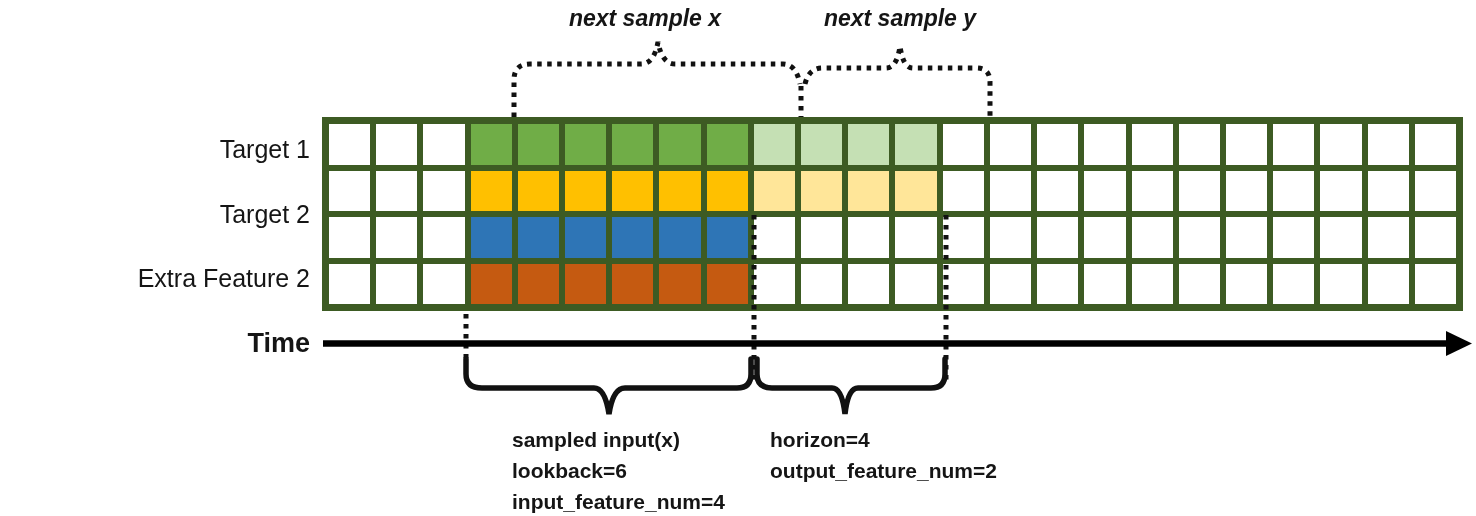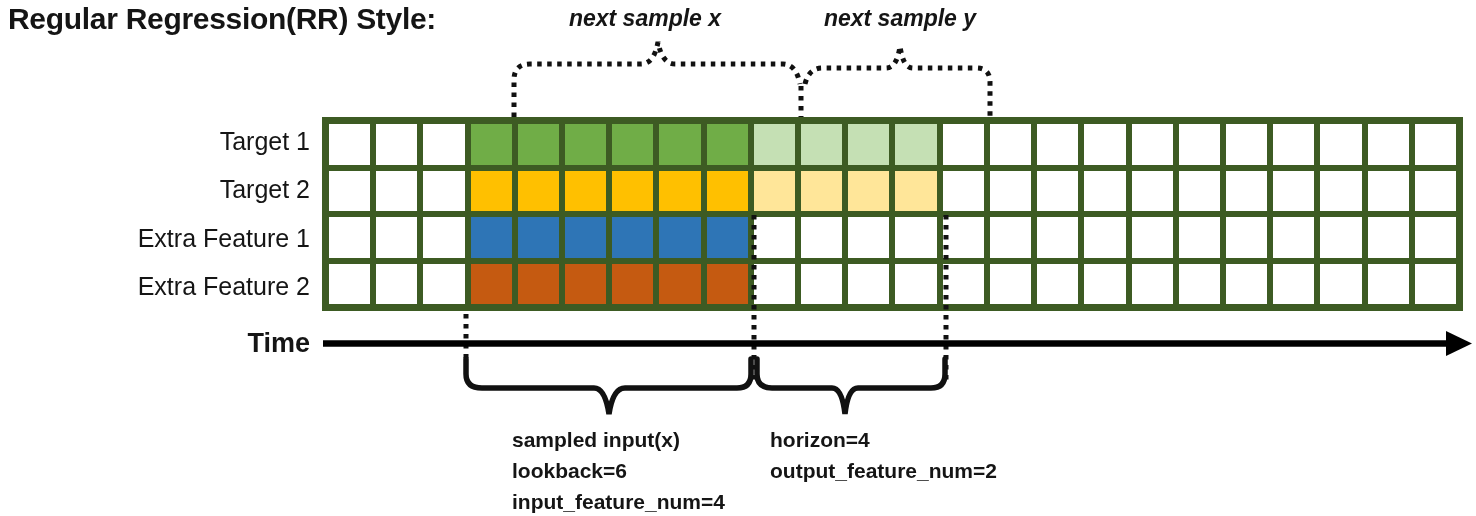--- a/index.html
+++ b/index.html
@@ -41,29 +41,27 @@
     line-height:31px;white-space:nowrap;
   }
   .note.input{left:512px;}
   .note.output{left:770px;}
 </style>
 </head>
 <body>
 
 <div class="canvas">
 
-  <div class="title">Regular Regression(RR) Style:</div>
 
   <div class="next-label y">next sample y</div>
   <div class="next-label x">next sample x</div>
 
   <div class="row-labels">
     <div class="row-label">Target 1</div>
     <div class="row-label">Target 2</div>
-    <div class="row-label">Extra Feature 1</div>
     <div class="row-label">Extra Feature 2</div>
   </div>
 
   <div class="grid" id="grid" style="background: rgb(61, 91, 35);">
       <div class="cell" style="background: rgb(255, 255, 255);"></div>
       <div class="cell" style="background: rgb(255, 255, 255);"></div>
       <div class="cell" style="background: rgb(255, 255, 255);"></div>
       <div class="cell" style="background: rgb(112, 173, 71);"></div>
       <div class="cell" style="background: rgb(112, 173, 71);"></div>
       <div class="cell" style="background: rgb(112, 173, 71);"></div>

